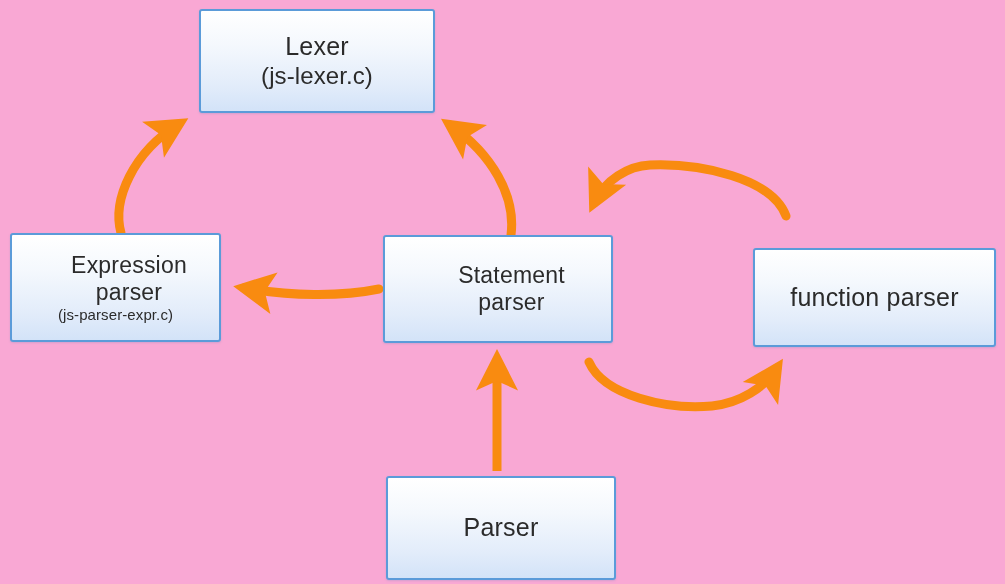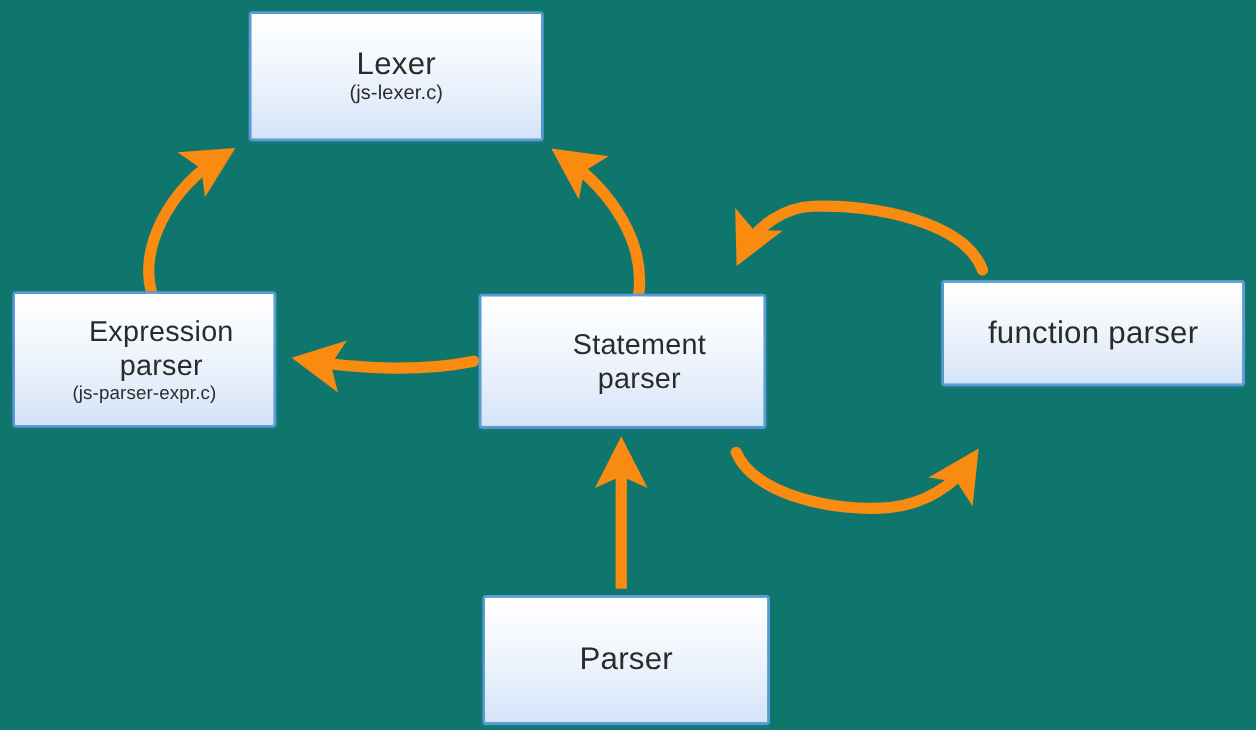--- a/index.html
+++ b/index.html
@@ -7,21 +7,21 @@
     padding: 0;
     background: #ffffff;
   }
   body {
     font-family: "Liberation Sans", sans-serif;
   }
   #canvas {
     position: relative;
     width: 1005px;
     height: 584px;
-    background: #0f766e;
+    background: #f9a8d4;
     overflow: hidden;
   }
   #arrow-layer {
     position: absolute;
     left: 0;
     top: 0;
     width: 1005px;
     height: 584px;
     pointer-events: none;
   }
@@ -38,35 +38,35 @@
     justify-content: center;
     text-align: center;
     color: #2b2b2b;
     line-height: 1.18;
   }
   .node .title {
     font-size: 25px;
     letter-spacing: 0.2px;
   }
   .node .subtitle {
-    font-size: 16px;
+    font-size: 24px;
     letter-spacing: 0.1px;
   }
   .node.compact .title {
     font-size: 23px;
     margin-left: 27px;
   }
   .node.compact .subtitle {
     font-size: 15px;
   }
   
   #node-lexer      { left: 199px; top: 9px;   width: 236px; height: 104px; }
   #node-expression { left: 10px;  top: 233px; width: 211px; height: 109px; }
   #node-statement  { left: 383px; top: 235px; width: 230px; height: 108px; }
-  #node-function   { left: 753px; top: 224px; width: 243px; height: 85px; }
+  #node-function   { left: 753px; top: 248px; width: 243px; height: 99px; }
   #node-parser     { left: 386px; top: 476px; width: 230px; height: 104px; }
 </style>
 </head>
 <body>
 
 <div id="canvas">
 
   <svg id="arrow-layer" viewBox="0 0 1005 584">
     <defs>
       <marker id="ah" viewBox="0 0 12 12" refX="8.4" refY="6" markerWidth="5.2" markerHeight="5.2" orient="auto-start-reverse" markerUnits="strokeWidth">

